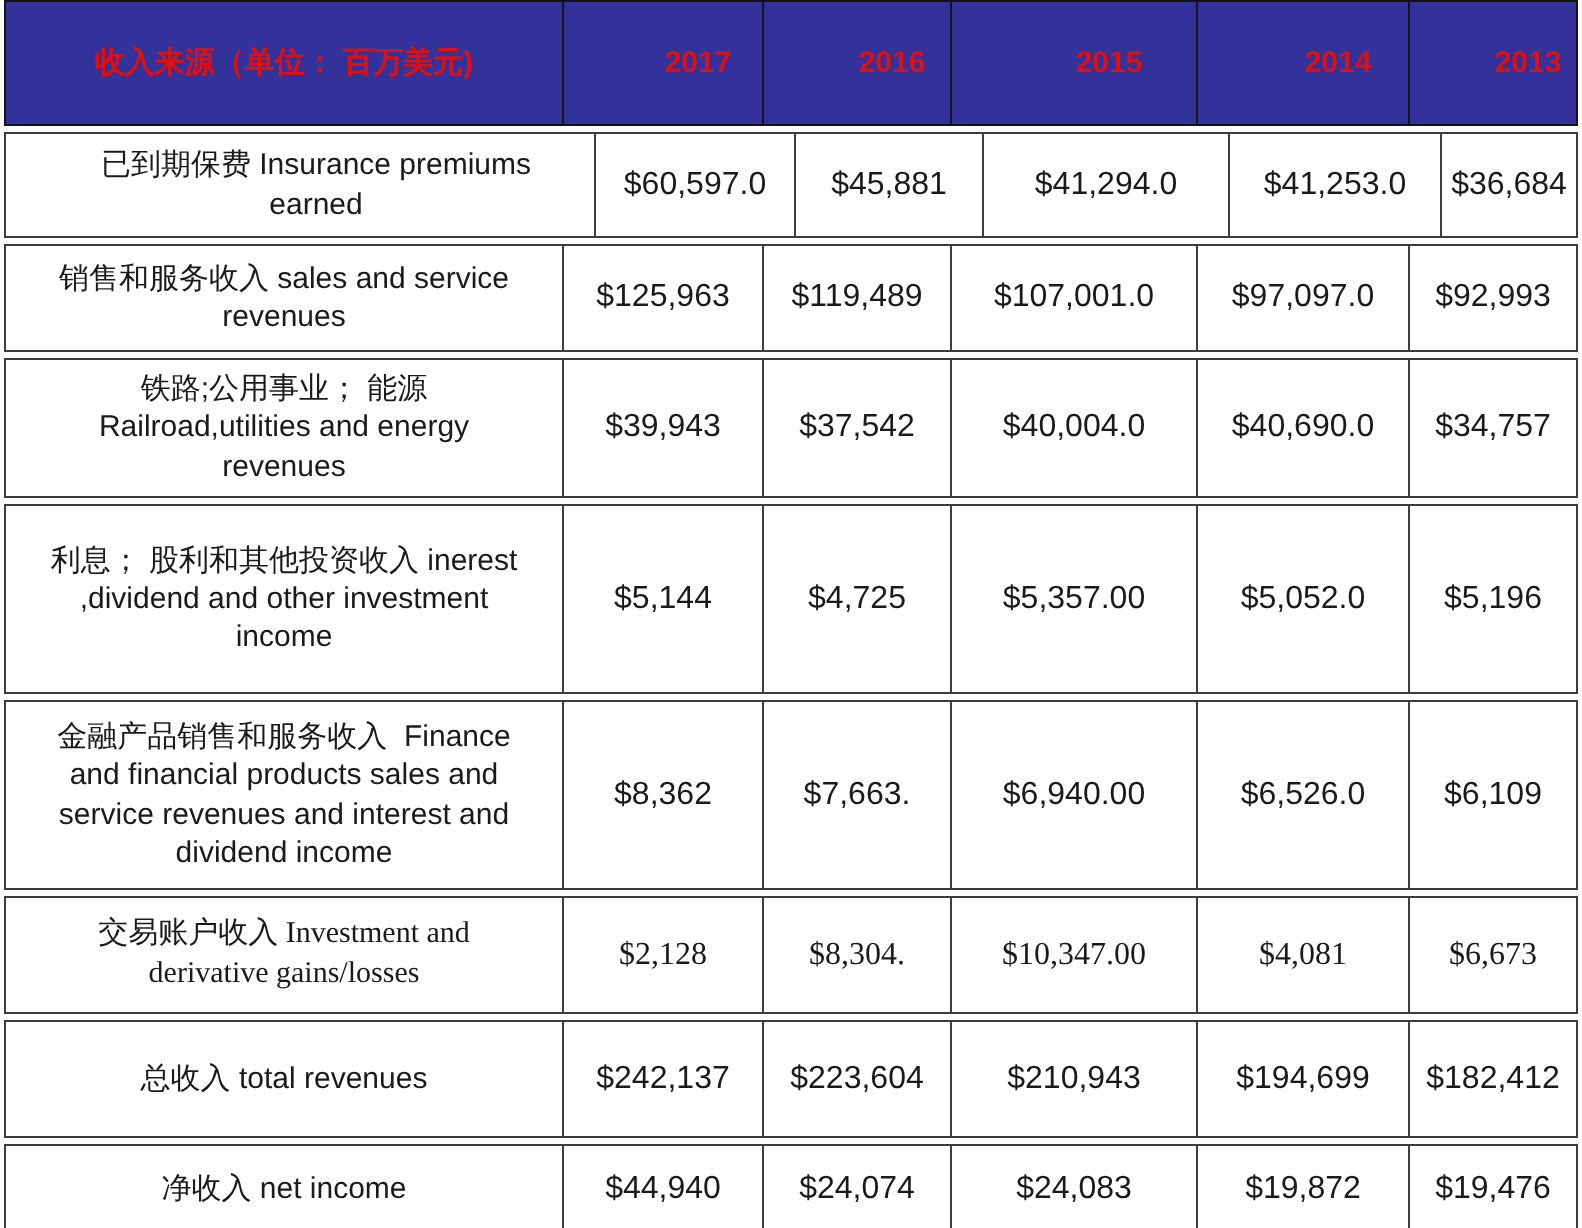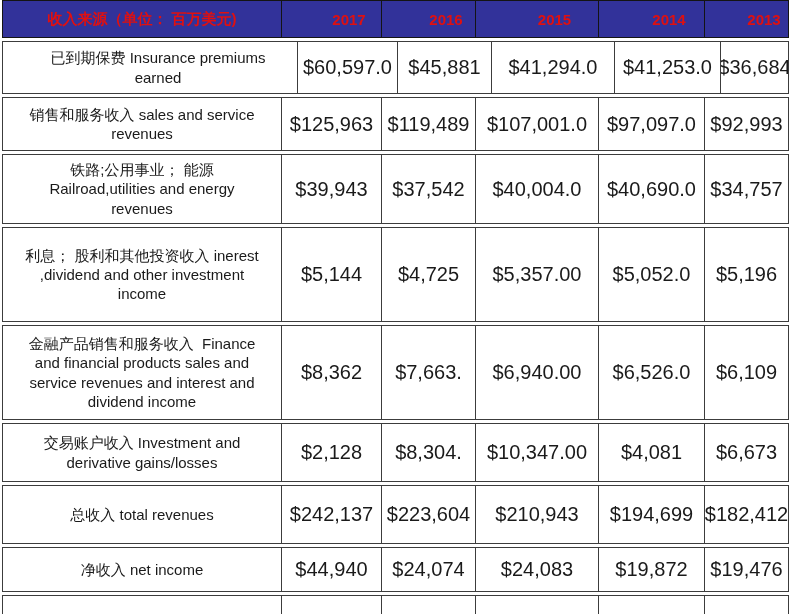--- a/index.html
+++ b/index.html
@@ -21,39 +21,39 @@
     margin:0 2px 3px 2px;border:1px solid var(--grid);
     background:#ffffff;flex:0 0 auto;
   }
   .trow.header{
     background:var(--header-bg);border-color:var(--grid-dark);
     color:var(--header-text);font-weight:bold;
   }
   .cell{
     display:flex;align-items:center;justify-content:center;
     text-align:center;color:var(--body-text);
-    font-size:20px;overflow:hidden;
+    font-size:16px;overflow:hidden;
   }
   .cell + .cell{border-left:1px solid var(--grid);}
   .header .cell{color:var(--header-text);font-size:15px;}
   .header .cell + .cell{border-left:1px solid var(--grid-dark);padding-left:35px;}
   .label-cell{font-size:15px;line-height:1.28;white-space:pre-wrap;padding:2px 6px;}
   .c-label{flex:0 0 278px;}
   .c-y0{flex:0 0 100px;}
   .c-y1{flex:0 0 94px;}
   .c-y2{flex:0 0 123px;}
   .c-y3{flex:0 0 106px;}
   .c-y4{flex:1 1 auto;}
-  .h-hdr{height:38px;}
+  .h-hdr{height:63px;}
   .h-r0{height:53px;padding-left:16px;}
   .h-r1{height:54px;}
   .h-r2{height:70px;}
   .h-r3{height:95px;}
   .h-r4{height:95px;}
-  .h-r5{height:59px;}
+  .h-r5{height:59px;font-family:Liberation Serif, serif;}
   .h-r6{height:59px;}
   .h-r7{height:45px;}
   .h-r8{height:56px;margin-bottom:1px;}
   .bottom-bar{height:3px;background:var(--bottom-bar);flex:0 0 auto;}
 </style>
 </head>
 <body>
 
 <div class="page">
 

